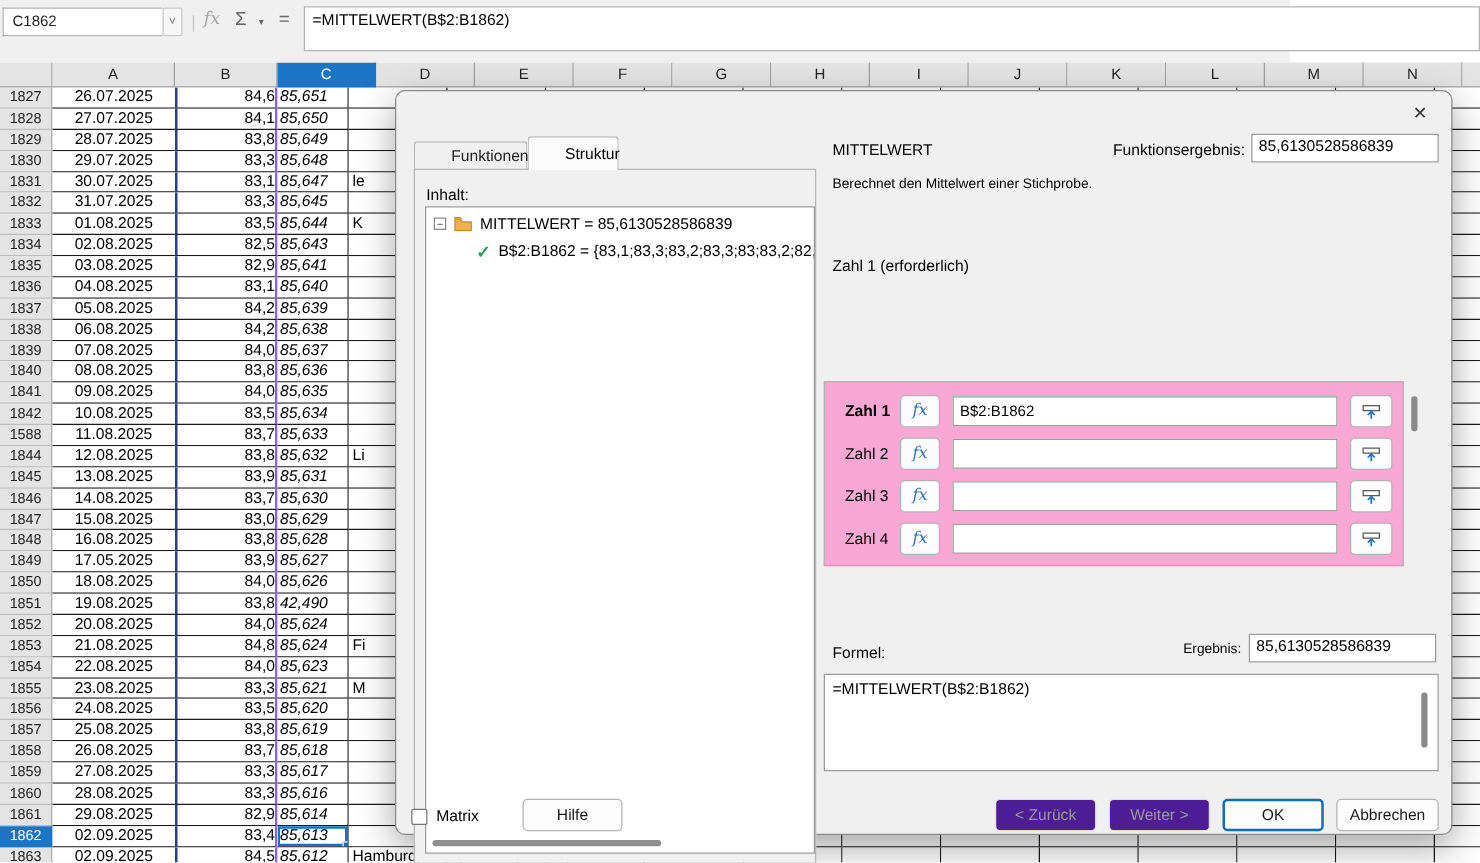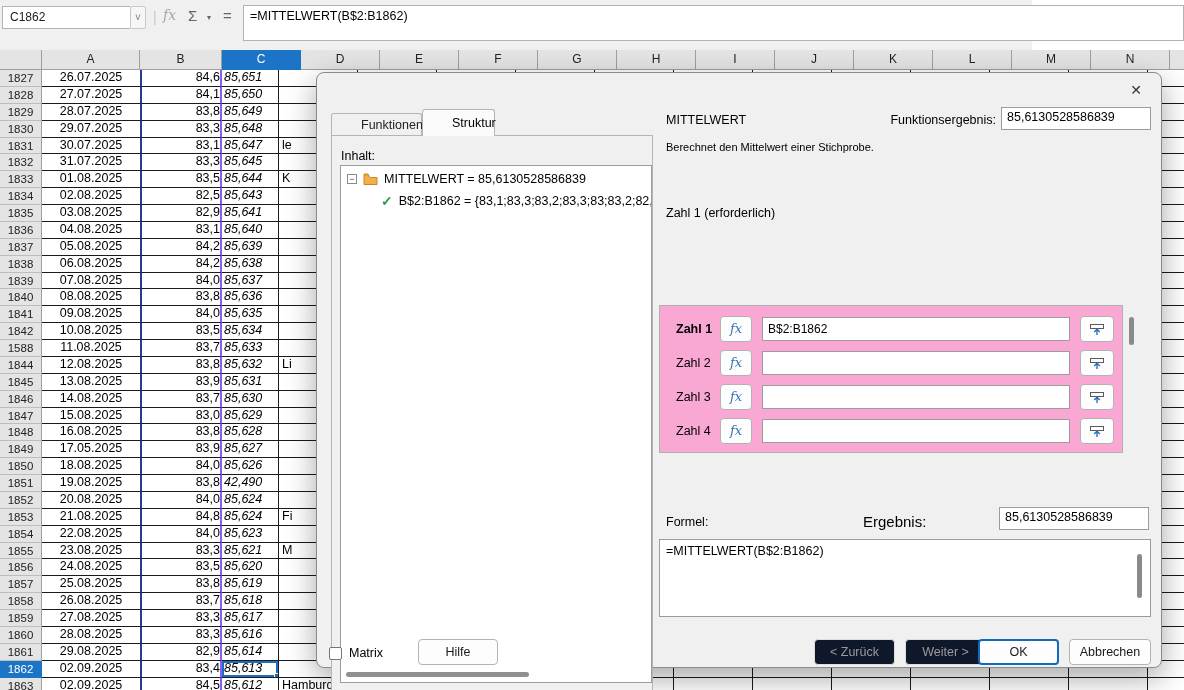--- a/index.html
+++ b/index.html
@@ -51,39 +51,39 @@
   .inhalt { position:absolute; left:24px; top:76px; font-size:12.5px; }
   .treebox { position:absolute; left:23px; top:92px; width:312px; height:518px; background:#fff; border:1px solid #9c9c9c; overflow:hidden; }
   .tree-row1 { position:absolute; left:6px; top:6px; display:flex; align-items:center; gap:6px; font-size:12.5px; white-space:nowrap; }
   .tree-row2 { position:absolute; left:40px; top:27px; display:flex; align-items:center; gap:6px; font-size:12.5px; white-space:nowrap; }
   .expander { width:10px; height:10px; border:1px solid #8a8a8a; font-size:9px; line-height:8px; text-align:center; color:#444; background:#fff; flex:none; }
   .checkmark { color:#2e9e4f; font-weight:bold; font-size:14px; flex:none; }
   .tree-hscroll { position:absolute; left:5px; bottom:5px; width:183px; height:5px; background:#909090; border-radius:3px; }
   .matrix-wrap { position:absolute; left:12px; top:573px; display:flex; align-items:center; gap:7px; }
   .checkbox { width:13px; height:13px; border:1px solid #767676; background:#fff; border-radius:2px; }
   .btn { position:absolute; height:26px; background:#fdfdfd; border:1px solid #b3b3b3; border-radius:4px; font-size:12.5px; text-align:center; line-height:24px; color:#1a1a1a; }
-  .btn.disabled { background:#0f172a; border-color:#dedede; color:#9b9b9b;margin-left:18px; }
+  .btn.disabled { background:#4c1d95; border-color:#dedede; color:#9b9b9b; }
   .btn.okbtn { border:2px solid #0f6cbd; line-height:22px; }
 
   .fn-name { position:absolute; left:349px; top:40px; font-size:12.5px; }
   .fnres-lbl { position:absolute; left:567px; top:40px; width:112px; font-size:12.5px; text-align:right; }
   .fnres-val { position:absolute; left:684px; top:34px; width:150px; height:23px; background:#fff; border:1px solid #9c9c9c; font-size:12.5px; padding:2px 5px; }
   .fn-desc { position:absolute; left:349px; top:68px; font-size:11px; }
   .param-head { position:absolute; left:349px; top:133px; font-size:12.5px; }
   .param-desc { position:absolute; left:349px; top:158px; width:478px; font-size:12px; line-height:16px; }
   .grpbox { position:absolute; left:342px; top:232px; width:464px; height:148px; border:1px solid #b0b0b0; background:#f9a8d4; }
   .prow { position:absolute; left:0; width:100%; height:26px; }
   .prow .plbl { position:absolute; left:16px; top:6px; font-size:12.5px; }
   .prow.b .plbl { font-weight:bold; }
   .fxbtn { position:absolute; left:60px; top:0; width:32px; height:26px; background:#fdfdfd; border:1px solid #b3b3b3; border-radius:4px; text-align:center; font-family:"DejaVu Serif", serif; font-style:italic; font-size:13px; color:#3674b5; line-height:24px; }
   .pinput { position:absolute; left:102px; top:1px; width:308px; height:24px; background:#fff; border:1px solid #9c9c9c; font-size:12px; padding:2px 5px; font-family:"Liberation Sans", sans-serif; }
   .shrinkbtn { position:absolute; left:420px; top:0; width:34px; height:26px; background:#fdfdfd; border:1px solid #b3b3b3; border-radius:4px; display:flex; align-items:center; justify-content:center; }
   .grp-scroll { position:absolute; left:812px; top:244px; width:5px; height:28px; background:#8a8a8a; border-radius:3px; }
   .formel-lbl { position:absolute; left:349px; top:442px; font-size:12.5px; }
-  .erg-lbl { position:absolute; left:546px; top:440px; width:130px; font-size:15px; }
+  .erg-lbl { position:absolute; left:546px; top:440px; width:130px; text-align:right; font-size:11px; }
   .erg-val { position:absolute; left:682px; top:434px; width:150px; height:23px; background:#fff; border:1px solid #9c9c9c; font-size:12.5px; padding:2px 5px; }
   .formelbox { position:absolute; left:342px; top:466px; width:492px; height:78px; background:#fff; border:1px solid #9c9c9c; font-size:12.5px; padding:4px 6px; }
   .formel-scroll { position:absolute; left:820px; top:481px; width:5px; height:44px; background:#8a8a8a; border-radius:3px; }
   .b-help { left:101px; top:566px; width:80px; }
   .b-back { left:479px; top:566px; width:81px; }
   .b-next { left:570px; top:566px; width:81px; }
   .b-ok   { left:661px; top:566px; width:81px; }
   .b-cancel { left:752px; top:566px; width:82px; }
   .matrix-lbl { font-size:12.5px; }
 </style>

